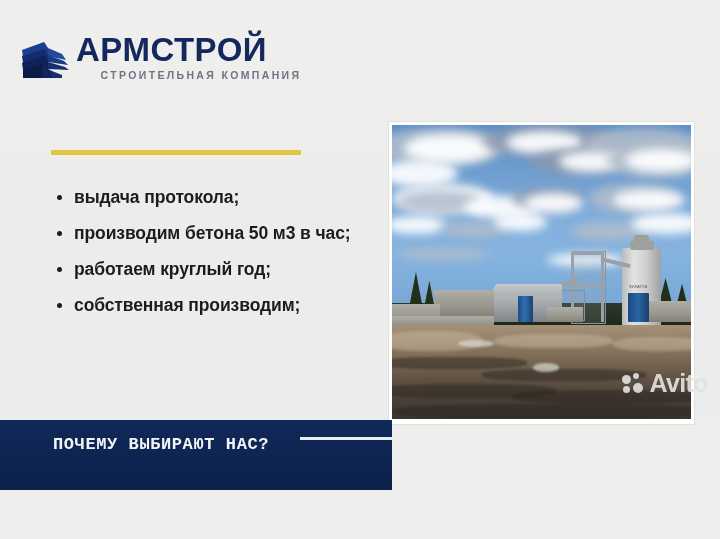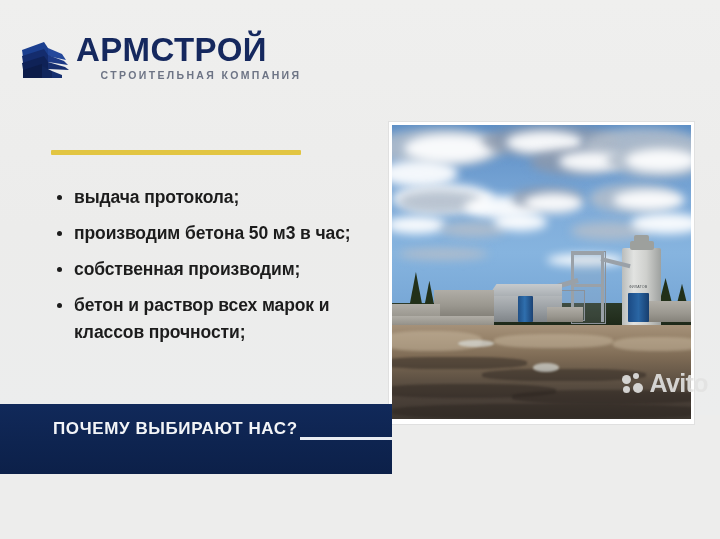--- a/index.html
+++ b/index.html
@@ -240,24 +240,25 @@
     position: absolute;
     background: rgba(215,218,214,0.7);
     border-radius: 50%;
     filter: blur(0.8px);
   }
 
   
   .banner {
     position: absolute;
     left: 0;
-    top: 404px;
+    top: 420px;
     width: 392px;
     height: 70px;
     background: linear-gradient(180deg, #11295a 0%, #0e2450 55%, #0c2049 100%);
+    font-family: Liberation Mono, monospace;
   }
   .banner-title {
     position: absolute;
     left: 53px;
     top: 12px;
     width: 280px;
     font-size: 17px;
     line-height: 26px;
     font-weight: 700;
     color: #f2f4f7;
@@ -323,22 +324,22 @@
       <div class="logo-title">АРМСТРОЙ</div>
       <div class="logo-sub">СТРОИТЕЛЬНАЯ КОМПАНИЯ</div>
     </div>
   </div>
 
   <div class="accent-rule"></div>
 
   <ul class="bullets">
     <li class="bullet"><span>выдача протокола;</span></li>
     <li class="bullet"><span>производим бетона 50 м3 в час;</span></li>
+    <li class="bullet"><span>работаем круглый год;</span></li>
     <li class="bullet"><span>собственная производим;</span></li>
-    <li class="bullet"><span>бетон и раствор всех марок и классов прочности;</span></li>
   </ul>
 
   <div class="photo-frame">
     <div class="photo">
 
       <div class="sky"></div>
 
       <div class="cloud c-g" style="left:-6%;top:1%;width:44%;height:13%;"></div>
       <div class="cloud c-w" style="left:4%;top:3%;width:30%;height:10%;"></div>
       <div class="cloud c-d" style="left:30%;top:0%;width:46%;height:11%;"></div>

